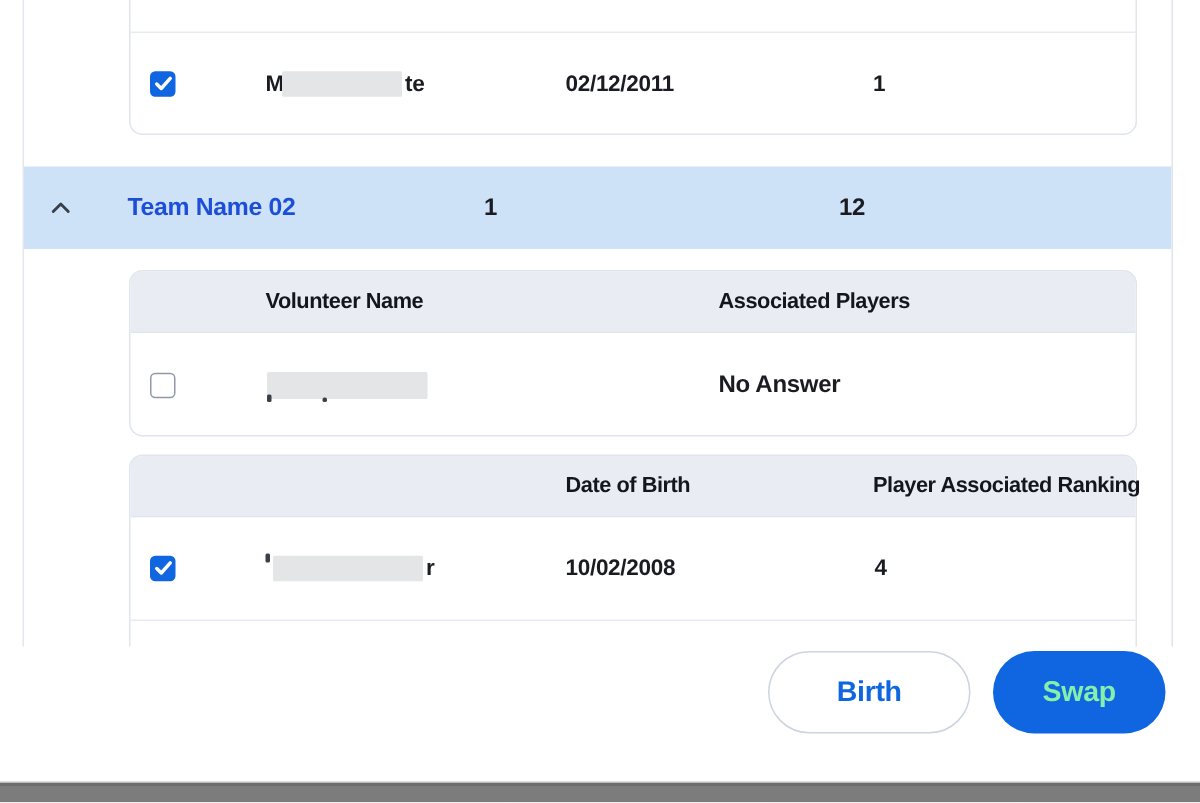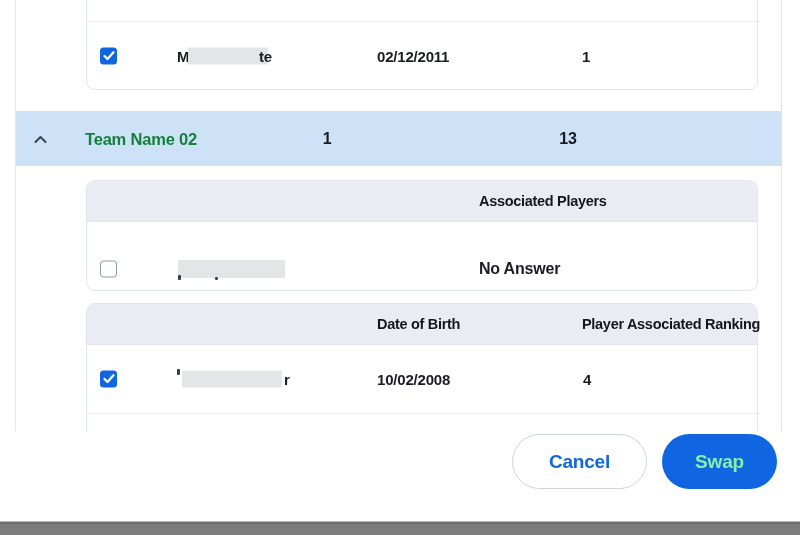--- a/index.html
+++ b/index.html
@@ -38,21 +38,21 @@
   .checkbox.unchecked { background:#fff; border:1.7px solid #8f99a8; }
   .checkbox svg { position:absolute; left:1.5px; top:2px; }
   .redaction { position:absolute; background:#e4e5e7; border-radius:1px; }
   .speck { position:absolute; background:#3a3f49; }
   
   .team-row {
     position:absolute; left:0; right:0; top:111px; height:55px; background:#cde1f7;
     cursor:pointer;
   }
   .team-row .chev { position:absolute; left:18px; top:50%; transform:translateY(-50%); }
-  .team-name { position:absolute; left:69px; top:50%; transform:translateY(-50%); font-size:16.5px; font-weight:600; color:#15803d; white-space:nowrap; }
+  .team-name { position:absolute; left:69px; top:50%; transform:translateY(-50%); font-size:16.5px; font-weight:600; color:#1d4ed8; white-space:nowrap; }
   .team-count { position:absolute; top:50%; transform:translateY(-50%); font-size:16px; font-weight:600; text-align:center; color:#191b21; }
   
   .btn {
     position:absolute; top:434px; height:55px; border-radius:28px;
     font-family:"Liberation Sans","DejaVu Sans",sans-serif;
     font-size:19px; font-weight:700; letter-spacing:-0.2px;
     display:flex; align-items:center; justify-content:center; cursor:pointer;
   }
   .btn-cancel { left:512px; width:135px; background:#ffffff; border:1.6px solid #ccd4e0; color:#0f66e0; }
   .btn-swap   { left:662px; width:115px; background:#0f66e0; border:none; color:#86efac; }
@@ -71,42 +71,43 @@
 
     <div class="tbl" style="top:-30px; height:120px;">
       <div class="tbl-row" style="top:50px; height:69px; border-top:1px solid #e7ebf1;">
         <span class="checkbox checked" role="checkbox" aria-checked="true">
           <svg width="14" height="13" viewBox="0 0 14 13">
             <path d="M2.5 6.5 L5.5 9.5 L11.5 2.8" stroke="#ffffff" stroke-width="2.3" fill="none" stroke-linecap="round" stroke-linejoin="round"></path>
           </svg>
         </span>
         <span class="cell" style="left:90px;"><span>M</span></span>
         <span class="redaction" style="left:101px; top:50%; transform:translateY(-50%); width:80px; height:17px;"></span>
-        <span class="cell" style="left:172px;">te</span>
+        <span class="cell" style="left:183px;">te</span>
         <span class="cell" style="left:290px;">02/12/2011</span>
         <span class="cell center" style="left:489px; width:20px;">1</span>
       </div>
     </div>
 
     <div class="team-row">
       <span class="chev">
         <svg width="13" height="9" viewBox="0 0 13 9">
           <path d="M1.5 7 L6.5 2 L11.5 7" stroke="#39404d" stroke-width="1.9" fill="none" stroke-linecap="round" stroke-linejoin="round"></path>
         </svg>
       </span>
       <span class="team-name">Team Name 02</span>
       <span class="team-count" style="left:301px; width:20px;">1</span>
-      <span class="team-count" style="left:537px; width:30px;">13</span>
+      <span class="team-count" style="left:537px; width:30px;">12</span>
     </div>
 
     <div class="tbl" style="top:180px; height:111px;">
       <div class="tbl-header">
+        <span style="left:90px;">Volunteer Name</span>
         <span style="left:392px;">Associated Players</span>
       </div>
-      <div class="tbl-row" style="top:41px; height:69px;margin-top:12px;">
+      <div class="tbl-row" style="top:41px; height:69px;">
         <span class="checkbox unchecked" role="checkbox" aria-checked="false"></span>
         <span class="redaction" style="left:91px; top:50%; transform:translateY(-50%); width:107px; height:18px;"></span>
         <span class="speck" style="left:91px; top:41px; width:3px; height:5px; border-radius:1px;"></span>
         <span class="speck" style="left:128px; top:43px; width:2.5px; height:2.5px; border-radius:50%;"></span>
         <span class="cell" style="left:392px; font-size:16px;">No Answer</span>
       </div>
     </div>
 
     <div class="tbl" style="top:303px; height:150px; border-radius:9px 9px 0 0;">
       <div class="tbl-header">
@@ -123,18 +124,18 @@
         <span class="redaction" style="left:95px; top:50%; transform:translateY(-50%); width:100px; height:17px;"></span>
         <span class="cell" style="left:197px;">r</span>
         <span class="cell" style="left:290px;">10/02/2008</span>
         <span class="cell center" style="left:490px; width:20px;">4</span>
       </div>
       <div class="tbl-row" style="top:109px; height:40px; border-top:1px solid #e7ebf1;"></div>
     </div>
 
   </div>
 
-  <button class="btn btn-cancel">Cancel</button>
+  <button class="btn btn-cancel">Birth</button>
   <button class="btn btn-swap">Swap</button>
 
   <div class="taskbar"></div>
 
 </div>
 
 </body></html>

